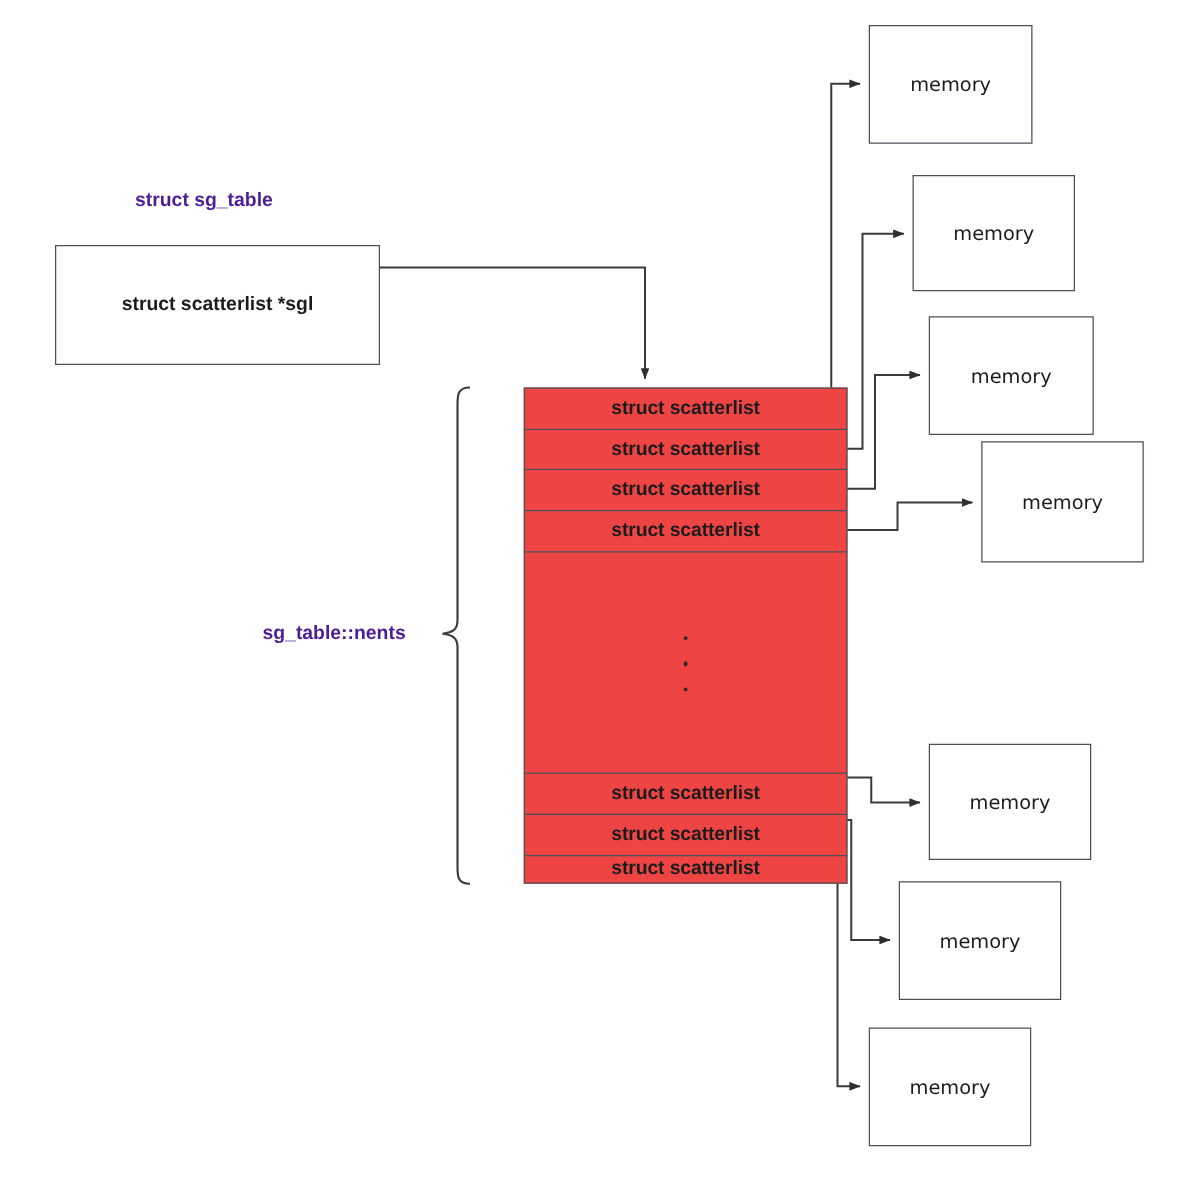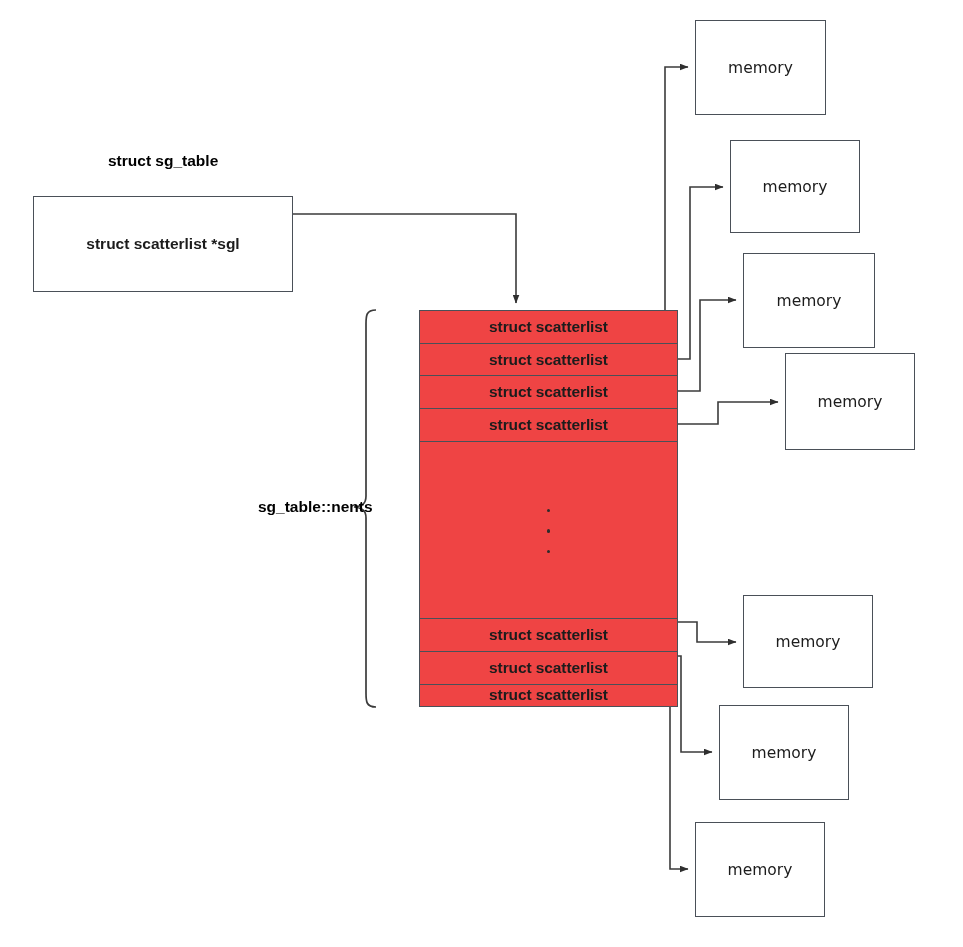--- a/index.html
+++ b/index.html
@@ -41,29 +41,29 @@
     font-size: 15.5px;
     letter-spacing: -0.1px;
   }
   .mem-box {
     font-family: "DejaVu Sans", sans-serif;
     font-weight: 400;
     font-size: 15.5px;
   }
   .plain-label {
     position: absolute;
-    color: #000000;
+    color: #4c1d95;
     font-family: "Liberation Sans", sans-serif;
     font-weight: 700;
     font-size: 15.5px;
     white-space: nowrap;
   }
   .sg-table-wrap {
     position: absolute;
-    left: 33px;
+    left: 44px;
     top: 196px;
     width: 260px;
     height: 96px;
     box-sizing: border-box;
     border: 1.6px solid #4a5058;
     background: #ffffff;
     display: flex;
     flex-direction: column;
   }
   .sg-table-wrap .cell {
@@ -163,21 +163,21 @@
                C 366,701 366,707 376,707"></path>
     </g>
   </svg>
 
   <div class="plain-label" style="left:108px; top:152px;">struct sg_table</div>
 
   <div class="sg-table-wrap">
     <div class="cell">struct scatterlist *sgl</div>
   </div>
 
-  <div class="plain-label" style="left:210px; top:498px;margin-left:48px;">sg_table::nents</div>
+  <div class="plain-label" style="left:210px; top:498px;">sg_table::nents</div>
 
   <div class="sl-table">
     <div class="sl-cell struct-row" style="top:0px; height:33px;">struct scatterlist</div>
     <div class="sl-cell struct-row" style="top:33px; height:32px;">struct scatterlist</div>
     <div class="sl-cell struct-row" style="top:65px; height:33px;">struct scatterlist</div>
     <div class="sl-cell struct-row" style="top:98px; height:33px;">struct scatterlist</div>
 
     <div class="sl-gap" style="top:131px; height:177px;">
       <div class="dots" style="top:44px; height:90px;">
         <div class="dot"></div>

